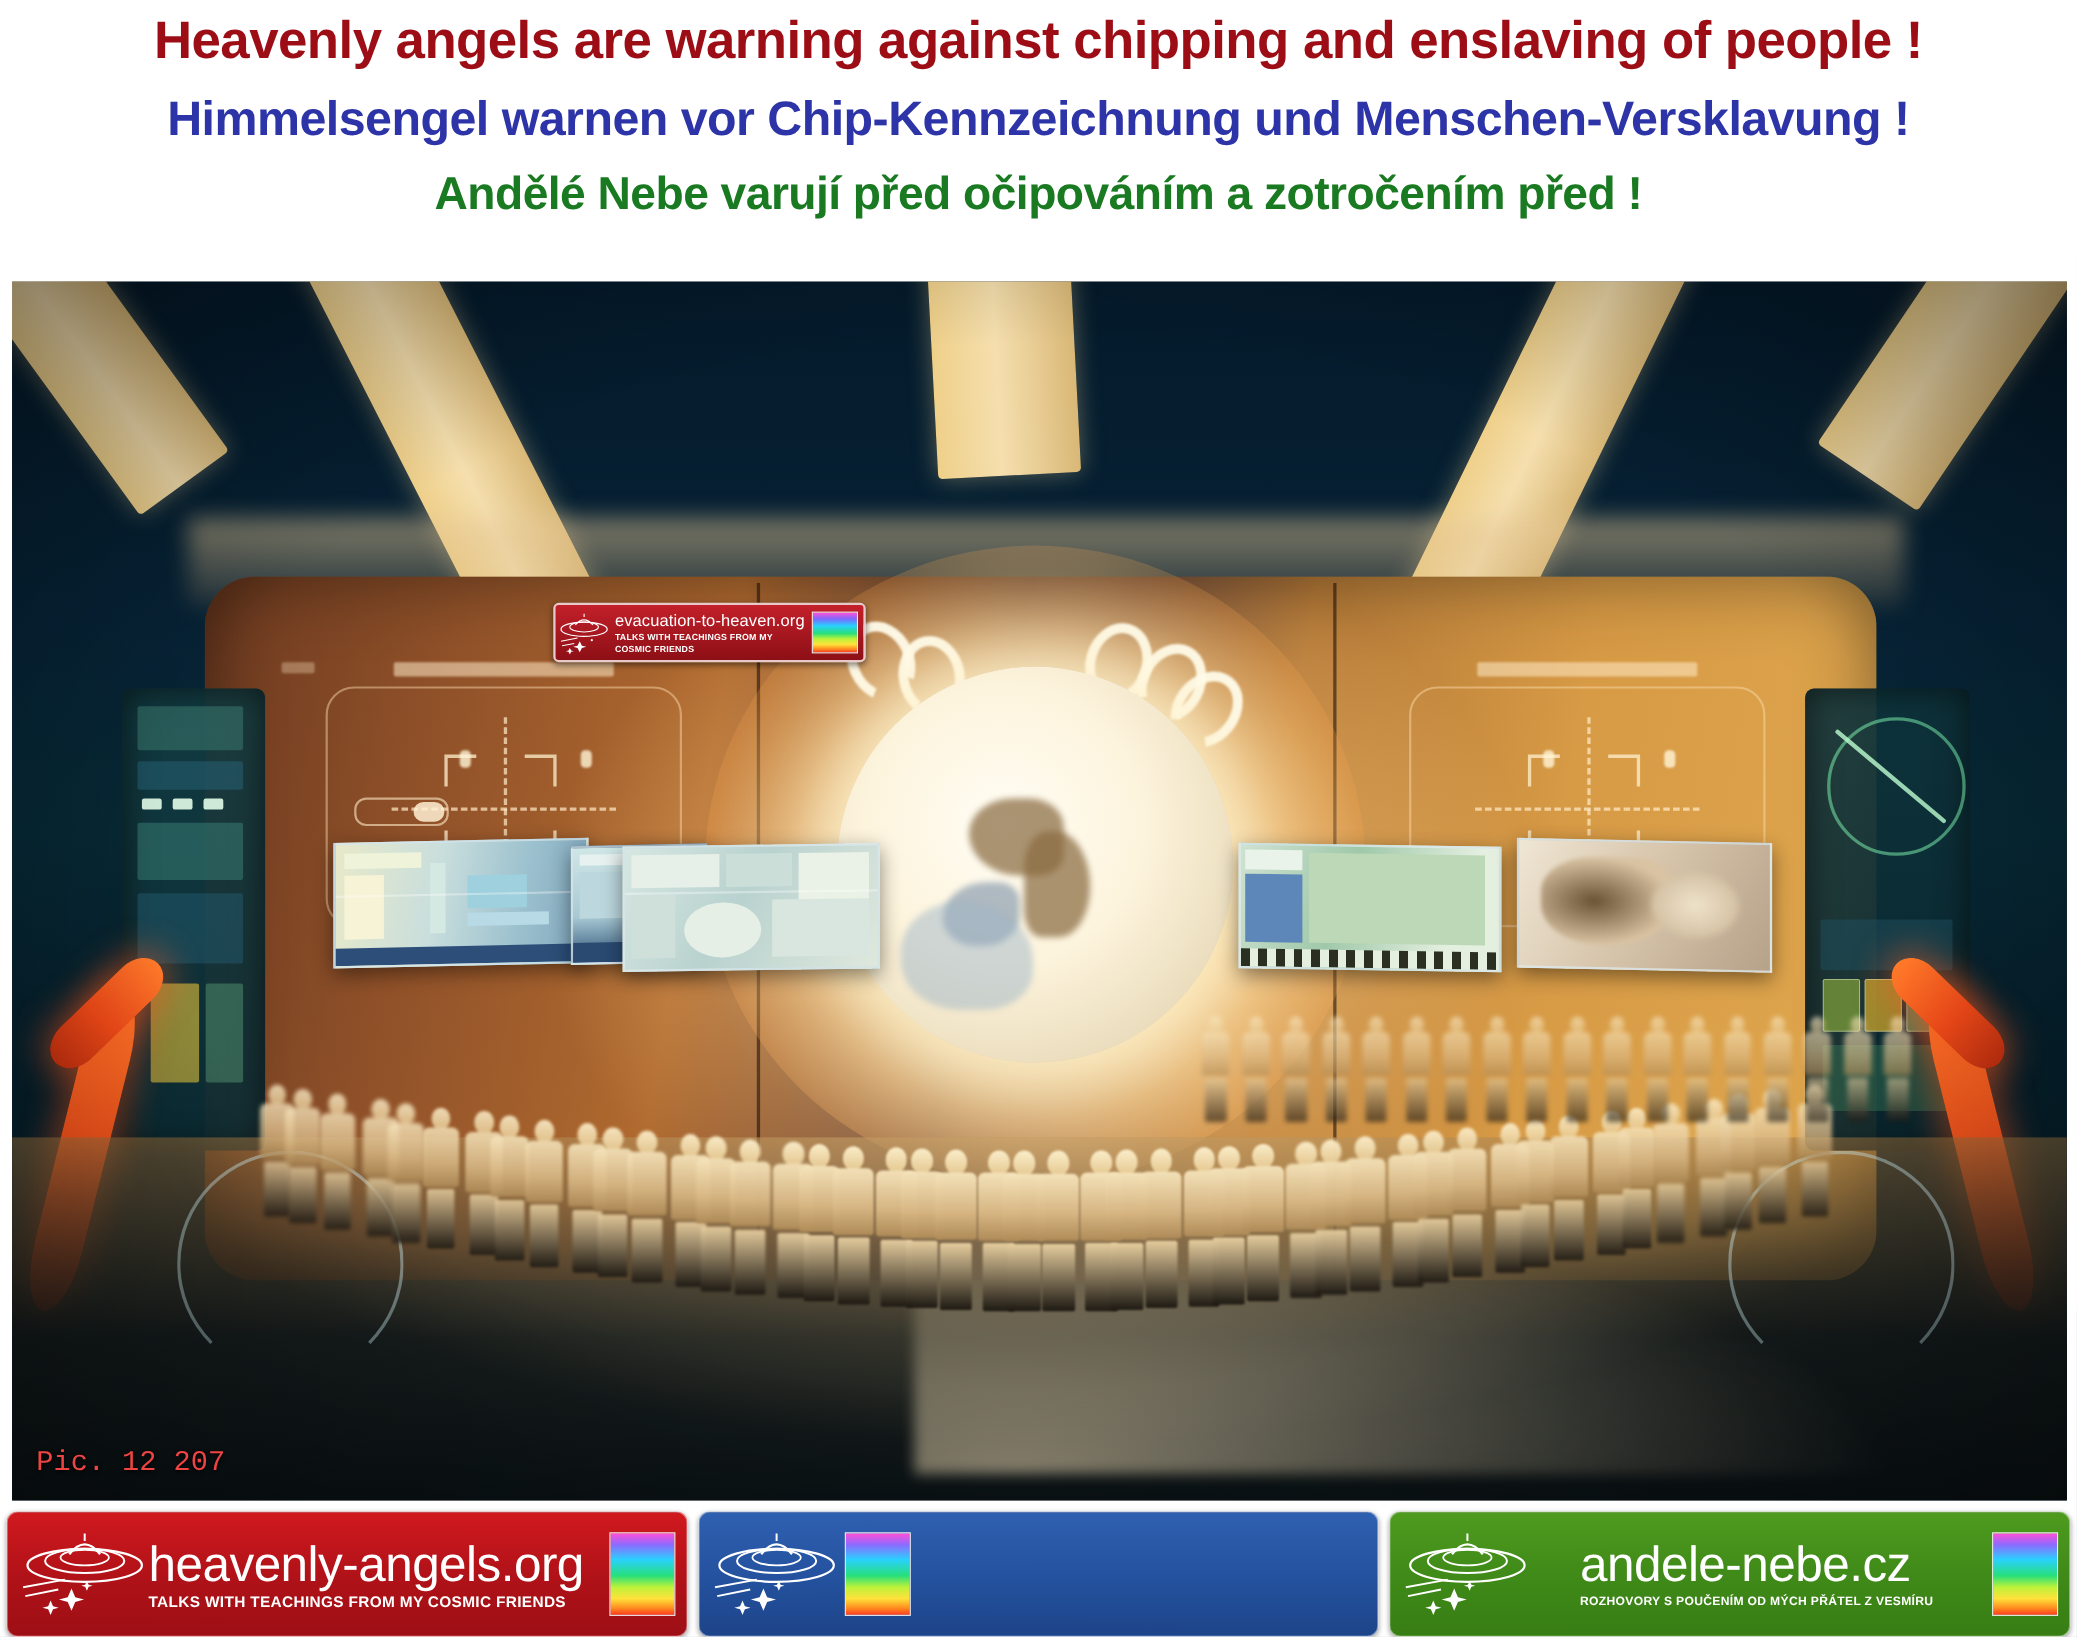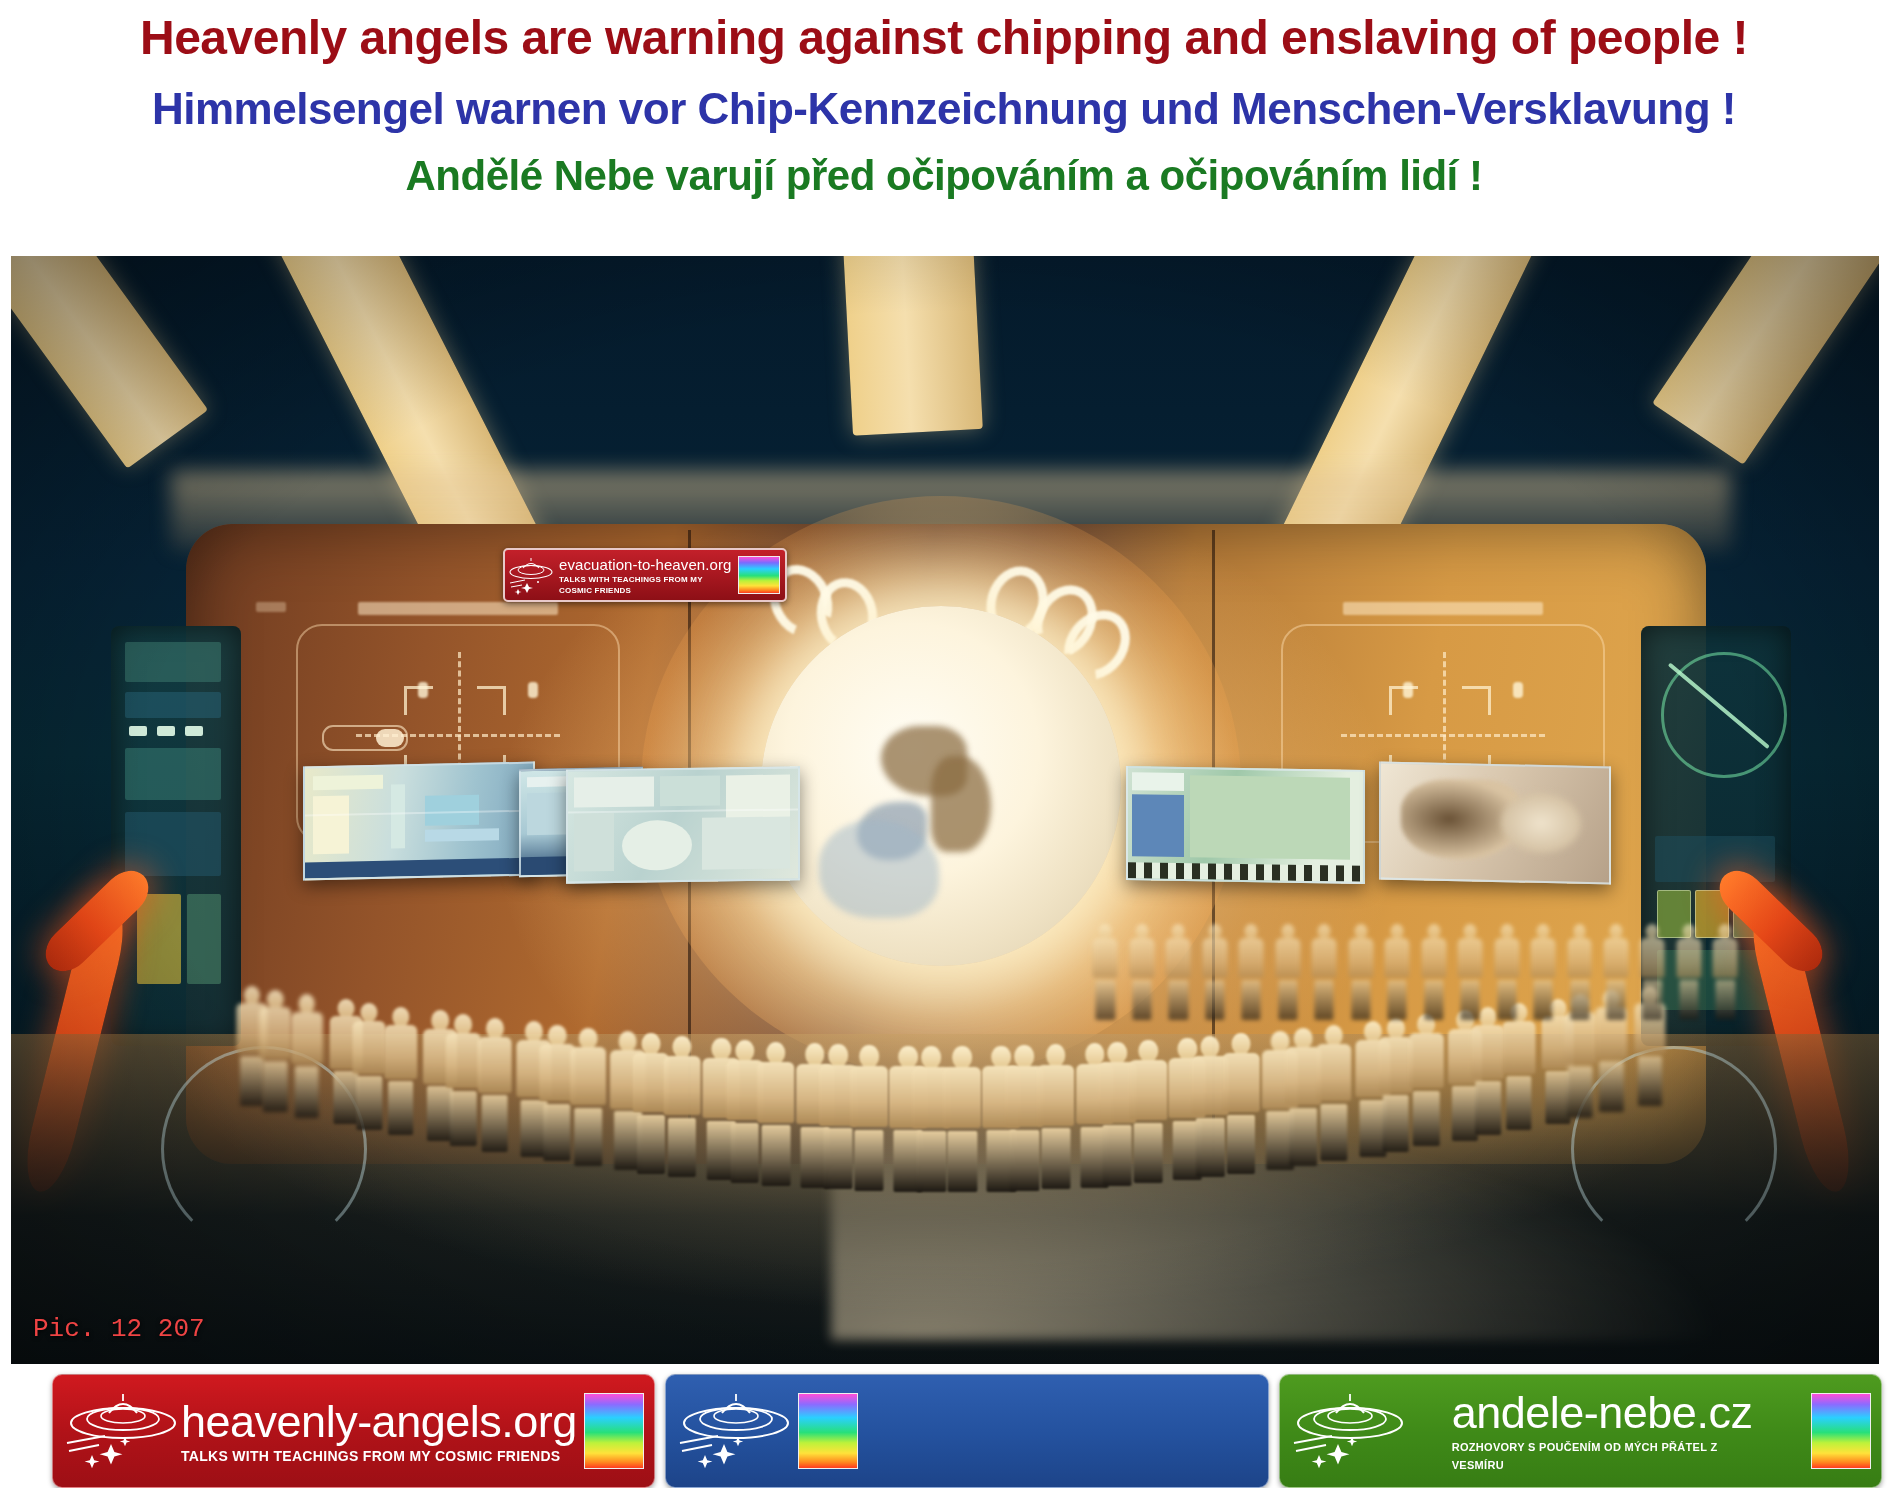--- a/index.html
+++ b/index.html
@@ -162,41 +162,41 @@
   .rainbow{width:40px;height:36px;margin-right:5px;border:1px solid #eee;
     background:linear-gradient(180deg,#ff4fd8 0%,#7a6bff 16%,#2ad0ff 33%,#27e07a 52%,#b9f23a 66%,#ffe23a 80%,#ff8a1f 92%,#ff3b1f 100%);}
 
   .piccap{position:absolute;left:22px;bottom:20px;color:#ef4444;font-size:26px;
     font-family:Liberation Mono, monospace;text-shadow:0 1px 4px #000;}
 
   
   .bbar{position:absolute;left:0;top:1374px;width:1888px;height:114px;display:flex;gap:10px;padding:0 6px;box-sizing:border-box;}
   .bban{flex:1;border-radius:10px;display:flex;align-items:center;position:relative;
         box-shadow:0 2px 5px rgba(0,0,0,.35);border:1px solid rgba(255,255,255,.45);}
-  .bban.red{background:linear-gradient(180deg,#d0191f 0%,#b01218 52%,#9d0f15 100%);margin-left:46px;}
+  .bban.red{background:linear-gradient(180deg,#d0191f 0%,#b01218 52%,#9d0f15 100%);}
   .bban.blue{background:linear-gradient(180deg,#2f5fb0 0%,#24529f 52%,#1d4489 100%);}
   .bban.green{background:linear-gradient(180deg,#4e9b1f 0%,#3f8a18 52%,#377d14 100%);gap:44px;}
   .bban .saucerbig{width:120px;height:84px;flex:0 0 120px;position:relative;margin-left:8px;}
   .bban .btxt{flex:1;display:flex;flex-direction:column;justify-content:center;}
   .bban .line1{color:#fff;font-size:45px;line-height:50px;font-weight:400;letter-spacing:-0.5px;}
   .bban .line2{color:#fff;font-size:14px;line-height:18px;font-weight:bold;letter-spacing:.3px;}
   .bban .rainbowbig{width:58px;height:74px;margin:0 10px 0 4px;border:1px solid #f0f0f0;
     background:linear-gradient(180deg,#ff4fd8 0%,#8c6bff 14%,#2ad0ff 32%,#27e07a 52%,#bdf23a 66%,#ffe23a 80%,#ff8a1f 92%,#ff3b1f 100%);}
   .bban.green .line2{font-size:11px;}
   .bban.blue .line2{font-size:12.5px;}
 </style>
 </head>
 <body>
 
 <div class="page">
 
   <div class="headlines">
     <div class="hl hl1">Heavenly angels are warning against chipping and enslaving of people !</div>
     <div class="hl hl2">Himmelsengel warnen vor Chip-Kennzeichnung und Menschen-Versklavung !</div>
-    <div class="hl hl3">Andělé Nebe varují před očipováním a očipováním lidí !</div>
+    <div class="hl hl3">Andělé Nebe varují před očipováním a zotročením před !</div>
   </div>
 
   <div class="photo">
 
     <div class="sky"></div>
 
     <div class="beam b1"></div>
     <div class="beam b2"></div>
     <div class="beam b3"></div>
     <div class="beam b4"></div>

